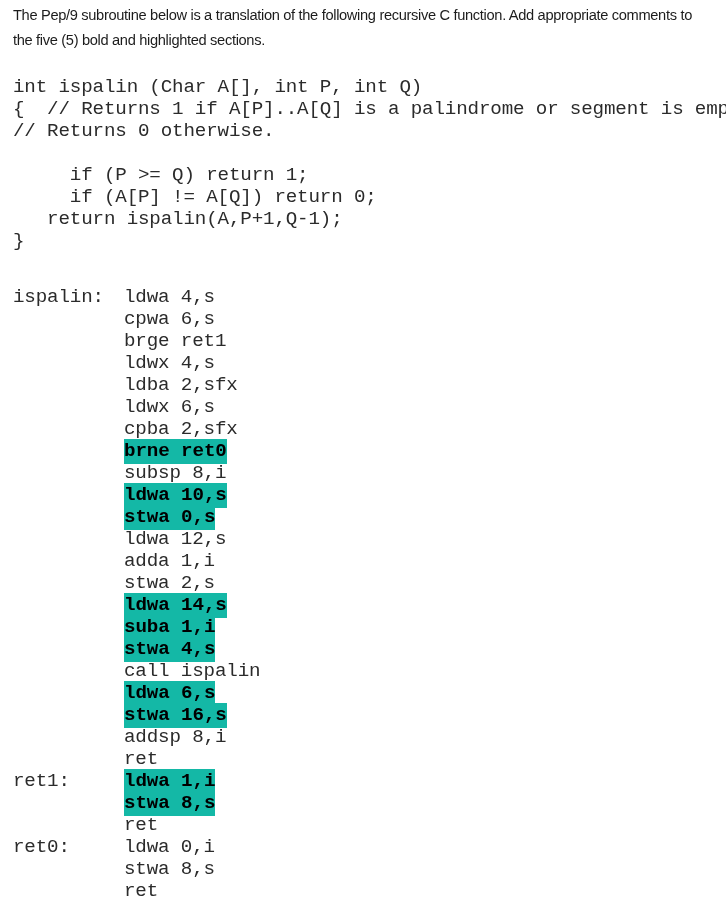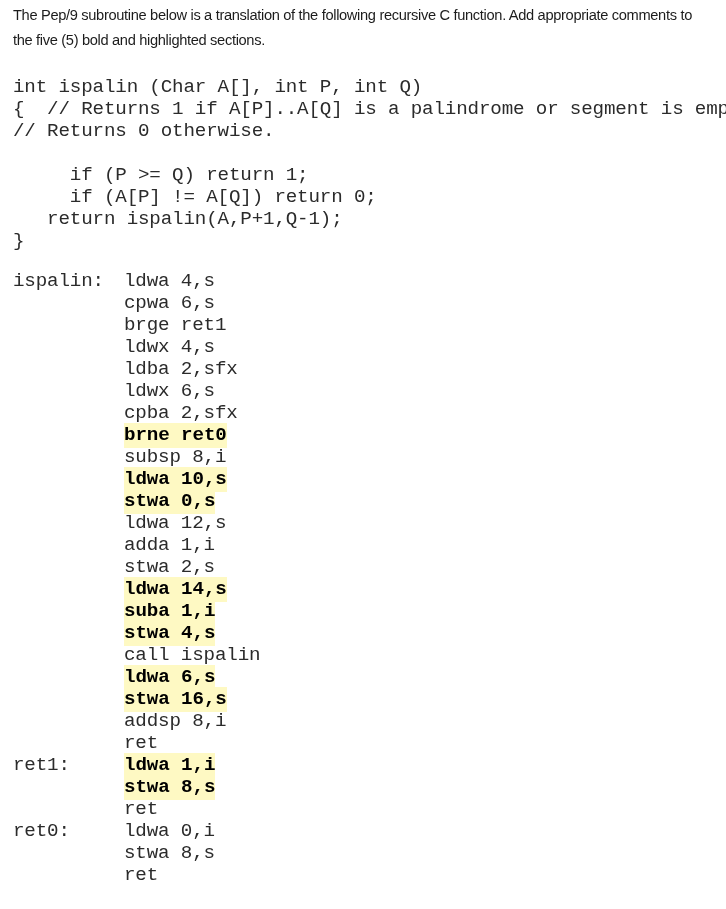--- a/index.html
+++ b/index.html
@@ -38,21 +38,21 @@
     left: 13px;
     font-family: "Liberation Mono", "DejaVu Sans Mono", monospace;
     font-size: 19.2px;
     line-height: 22px;
     color: #2b2b2b;
     white-space: pre;
     letter-spacing: -0.15px;
   }
 
   #c-source-block { top: 76px; }
-  #asm-source-block { top: 270px; }
+  #asm-source-block { top: 286px; }
 
   .code-line {
     display: block;
     height: 22px;
     white-space: pre;
   }
   .code-line.blank { color: transparent; }
 
   
   .asm-row {
@@ -68,21 +68,21 @@
     vertical-align: top;
   }
   .asm-instr {
     display: inline;
     white-space: pre;
     padding: 1px 0 2px 0;
   }
   .asm-instr.hl {
     font-weight: bold;
     color: #000000;
-    background-color: #fef9c3;
+    background-color: #14b8a6;
     letter-spacing: -0.1px;
   }
 </style>
 </head>
 <body>
 
 <div id="intro-paragraph">The Pep/9 subroutine below is a translation of the following recursive C function. Add appropriate comments to the five (5) bold and highlighted sections.</div>
 
 <div id="c-source-block" class="code-block"><span class="code-line">int ispalin (Char A[], int P, int Q)</span><span class="code-line">{  // Returns 1 if A[P]..A[Q] is a palindrome or segment is empty.</span><span class="code-line">// Returns 0 otherwise.</span><span class="code-line blank"> </span><span class="code-line">     if (P &gt;= Q) return 1;</span><span class="code-line">     if (A[P] != A[Q]) return 0;</span><span class="code-line">   return ispalin(A,P+1,Q-1);</span><span class="code-line">}</span></div>
 

